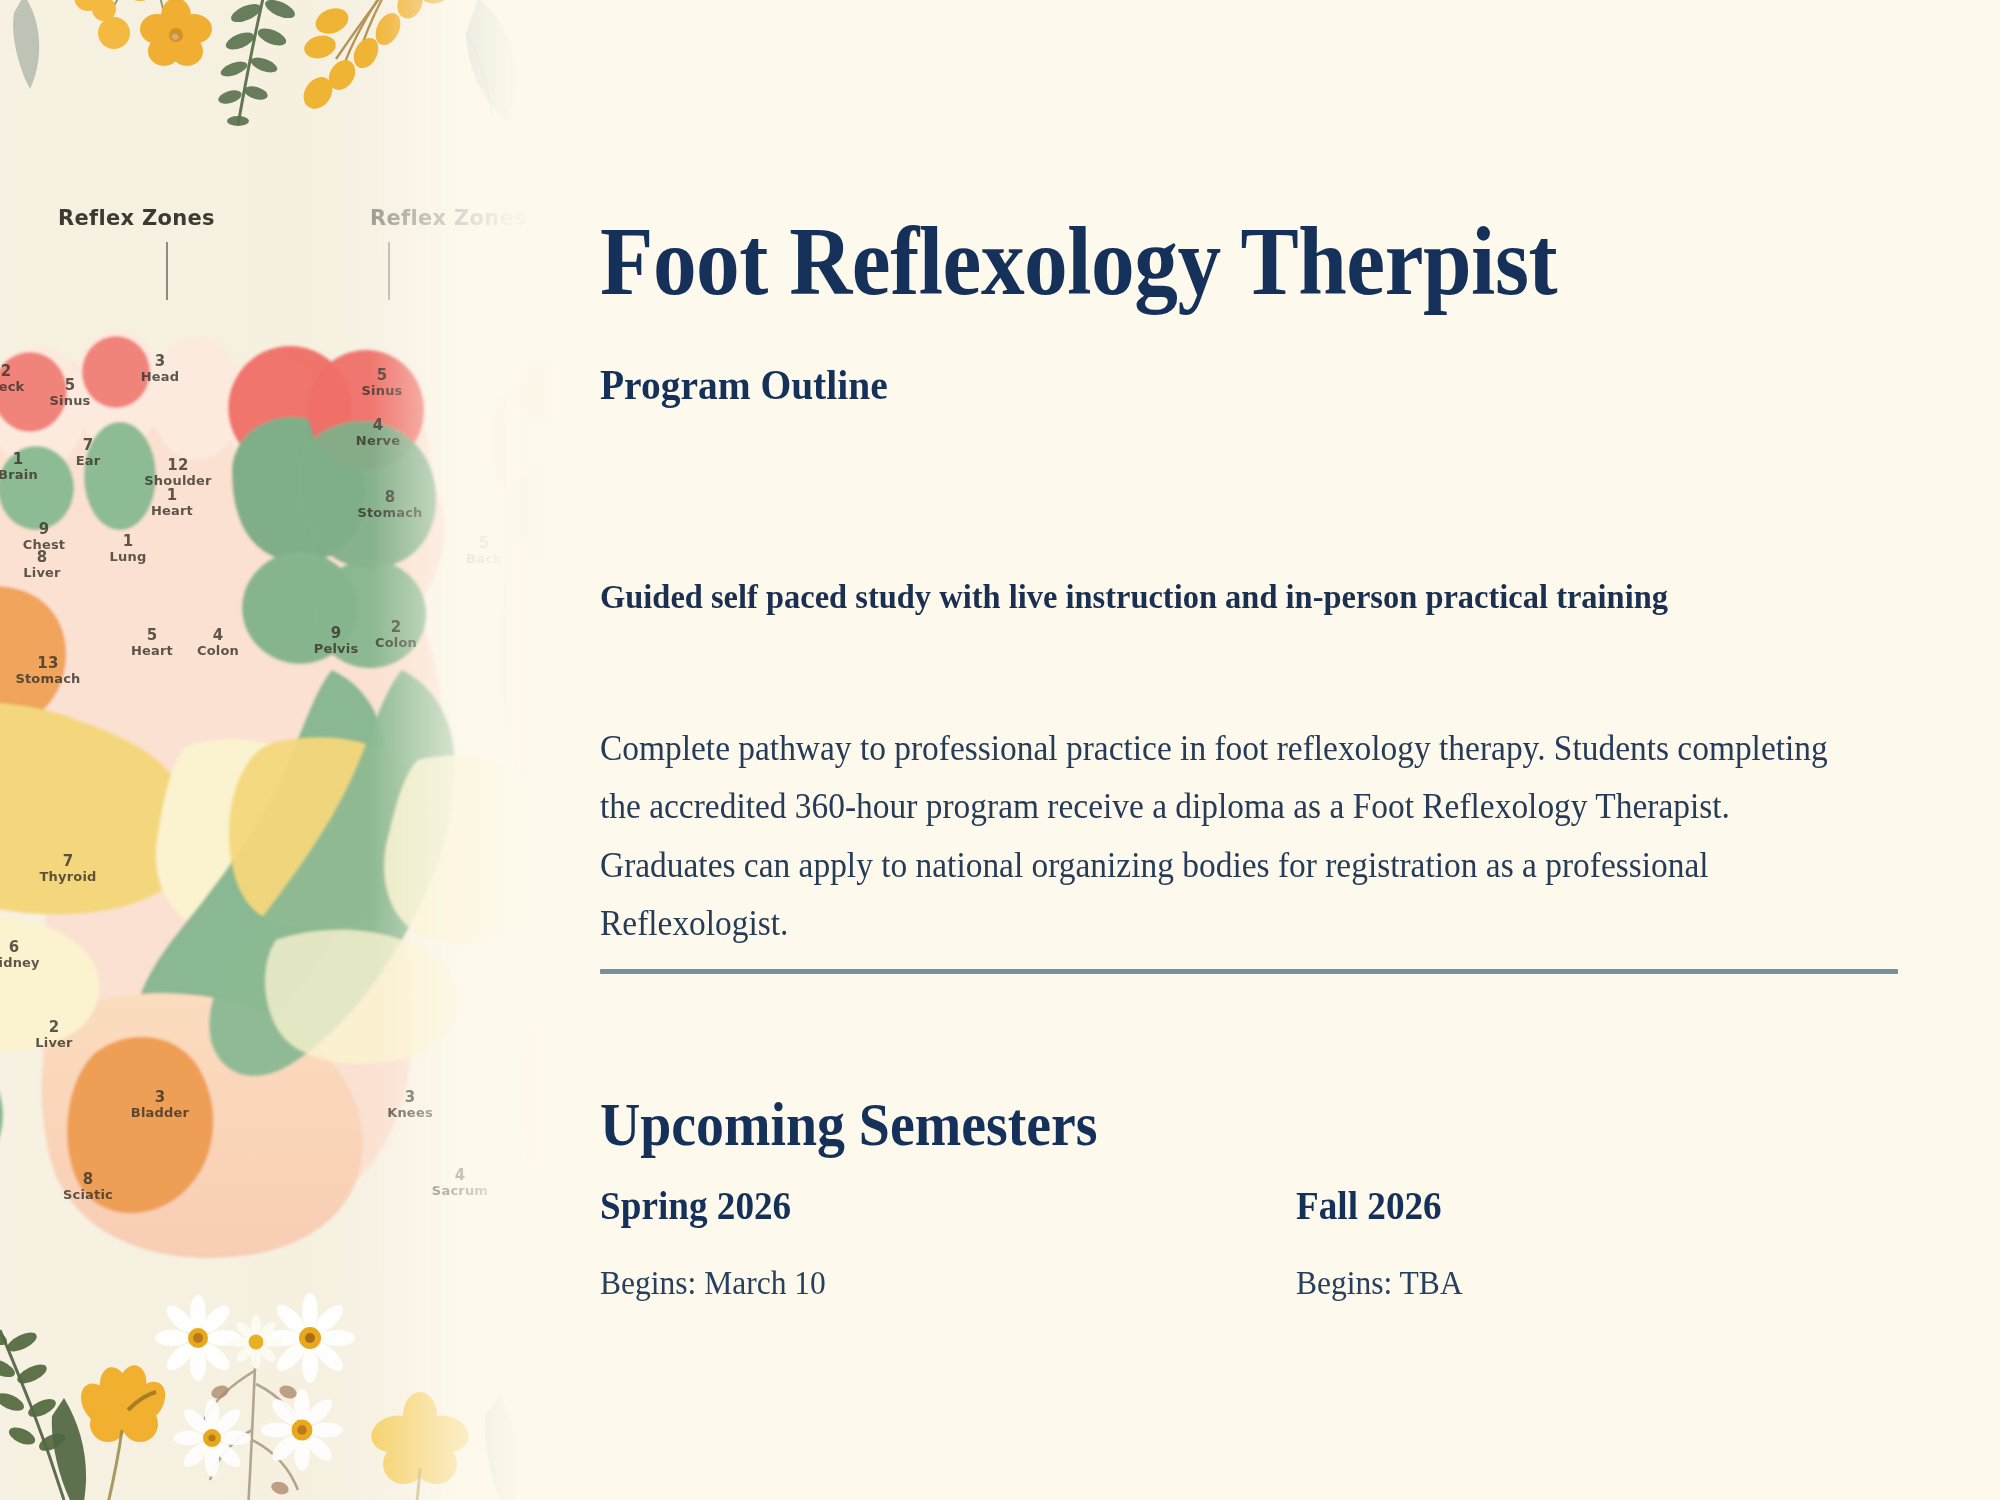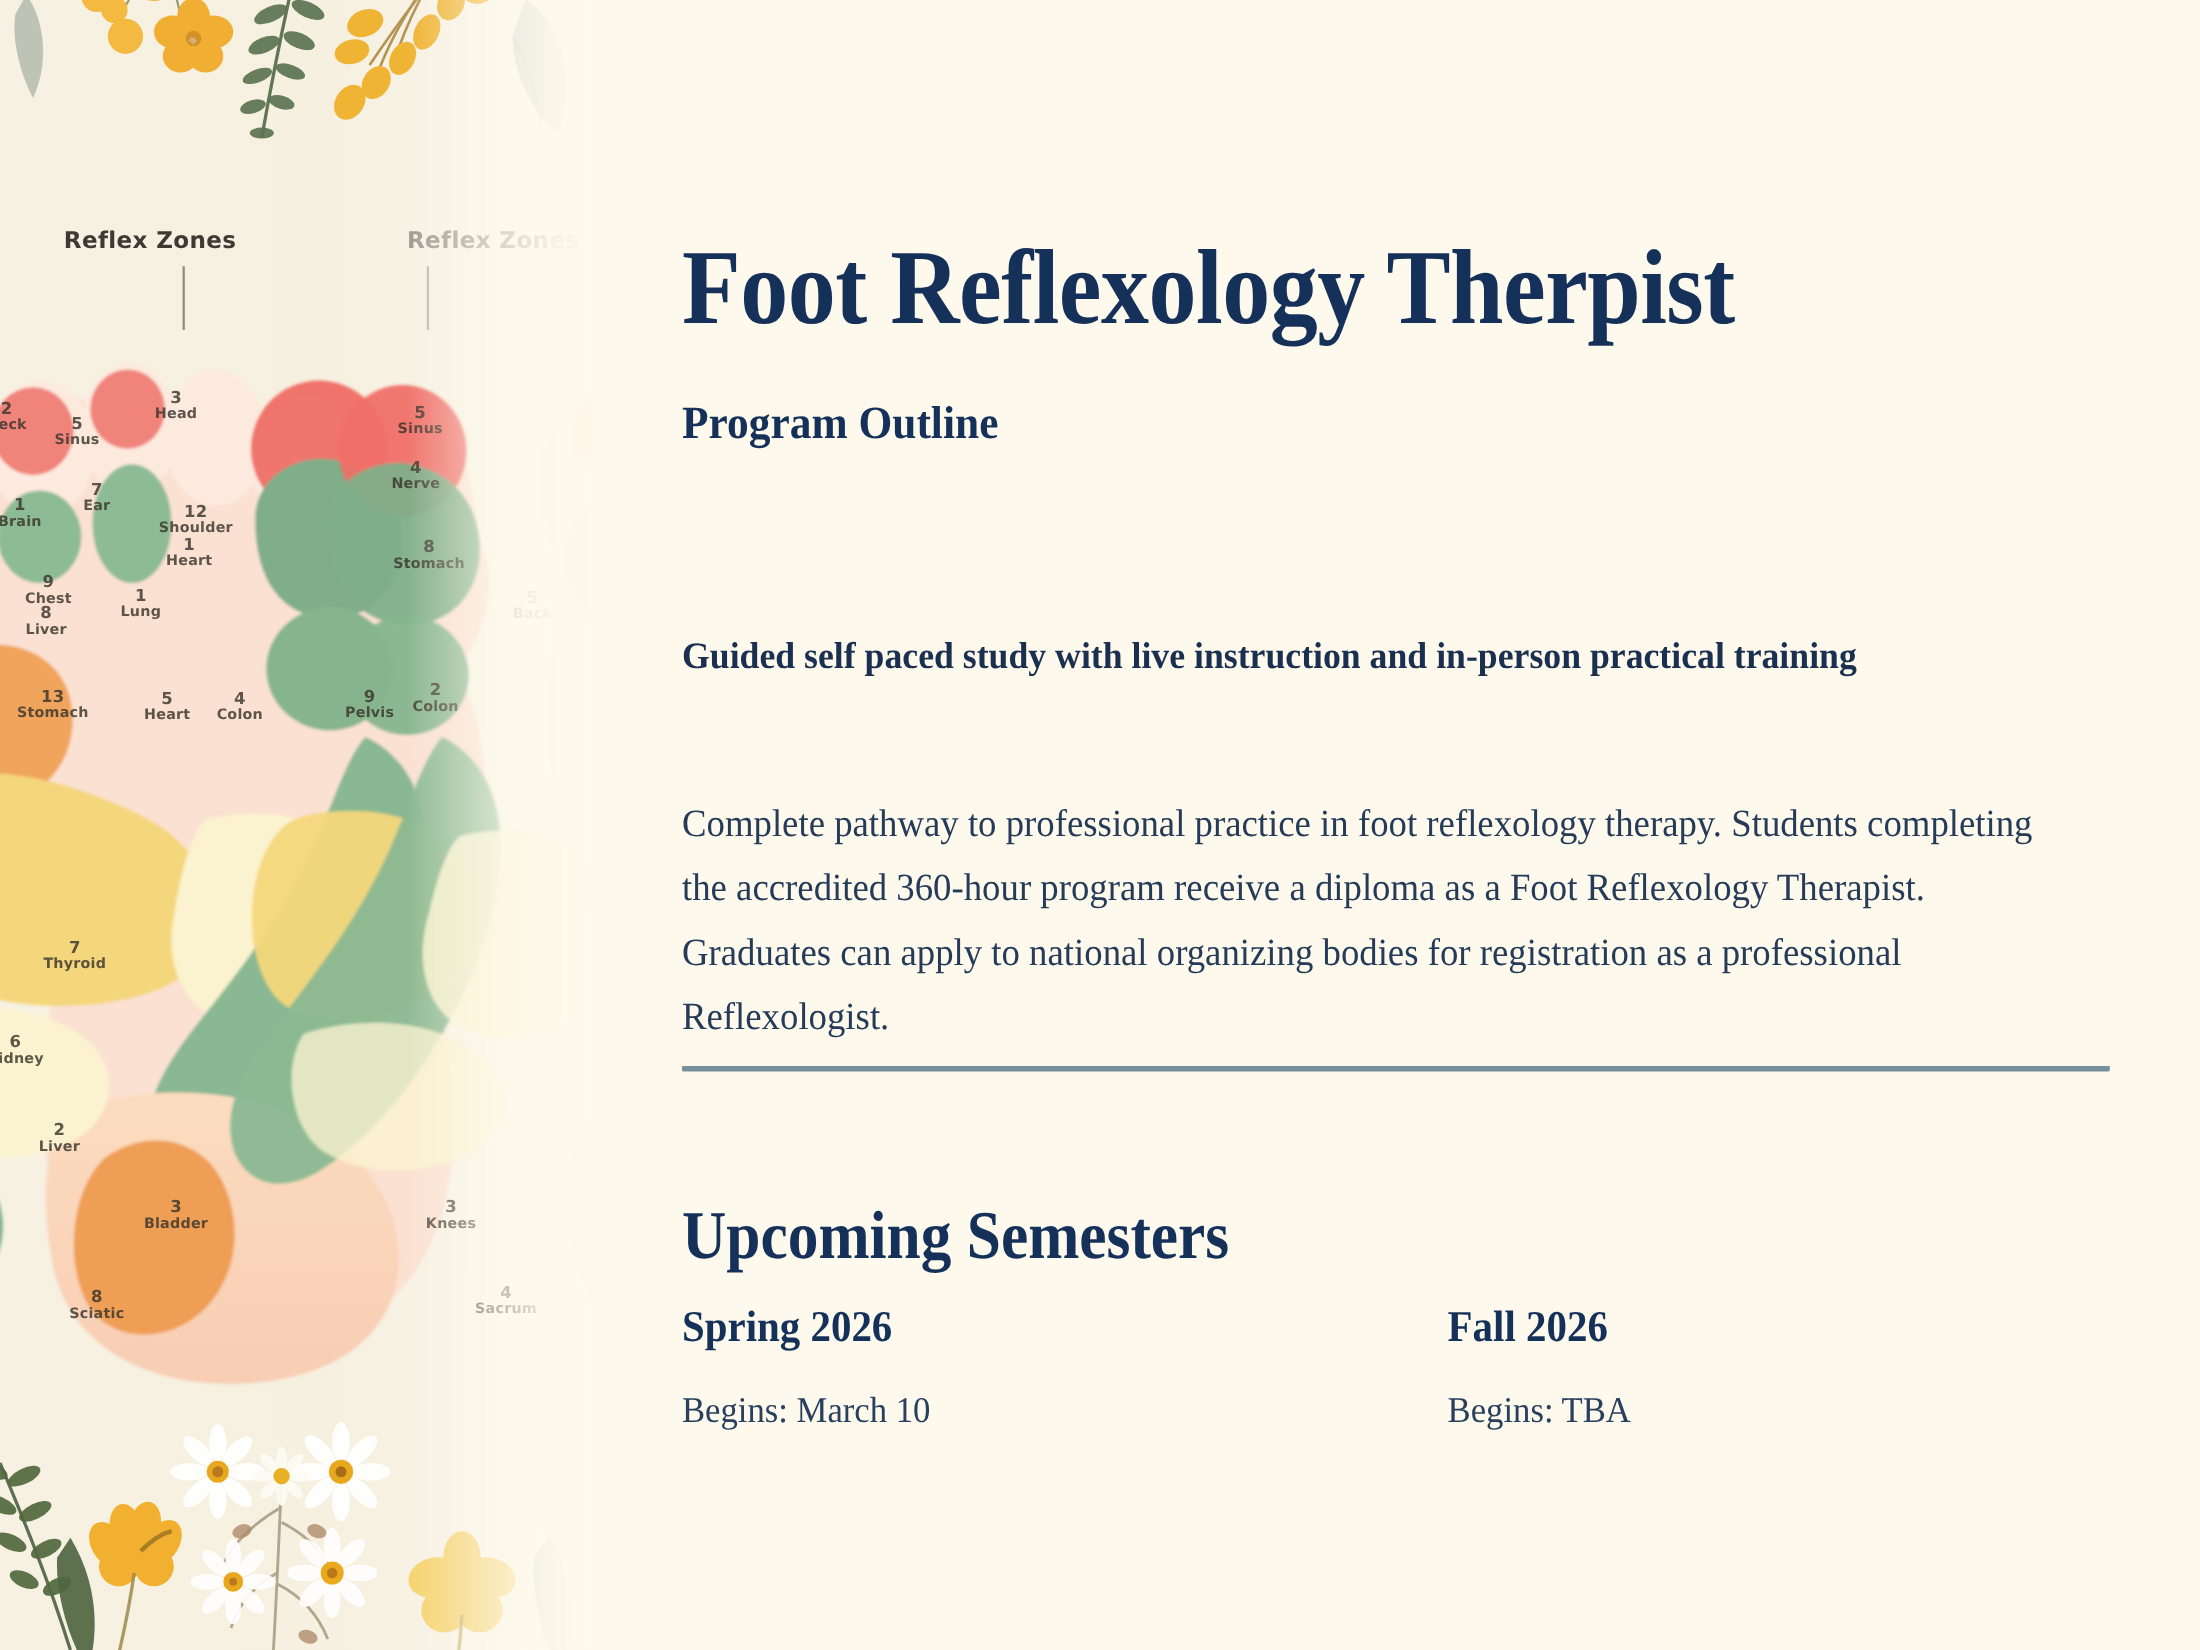--- a/index.html
+++ b/index.html
@@ -93,21 +93,21 @@
   .zmark b { display: block; font-size: 15px; font-weight: 700; }
   .zmark i { display: block; font-size: 13px; font-style: normal; font-weight: 600; }
   .zmark.ghost { opacity: 0.26; }
 
   
   .botan { position: absolute; z-index: 35; }
 
   
   .content {
     position: absolute;
-    left: 620px;
+    left: 600px;
     top: 0;
     width: 1300px;
     height: 1500px;
   }
   .page-title {
     position: absolute;
     left: 0;
     top: 148px;
     width: 1320px;
     font-family: "Liberation Serif", serif;
@@ -374,21 +374,21 @@
           <i>Chest</i>
         </div>
       <div class="zmark" style="left:128px; top:534px;">
         <b>1</b>
           <i>Lung</i>
         </div>
       <div class="zmark" style="left:42px;  top:550px;">
         <b>8</b>
           <i>Liver</i>
         </div>
-      <div class="zmark" style="left:48px;  top:626px;">
+      <div class="zmark" style="left:48px;  top:656px;">
         <b>13</b>
           <i>Stomach</i>
         </div>
       <div class="zmark" style="left:152px; top:628px;">
         <b>5</b>
           <i>Heart</i>
         </div>
       <div class="zmark" style="left:218px; top:628px;">
         <b>4</b>
           <i>Colon</i>

